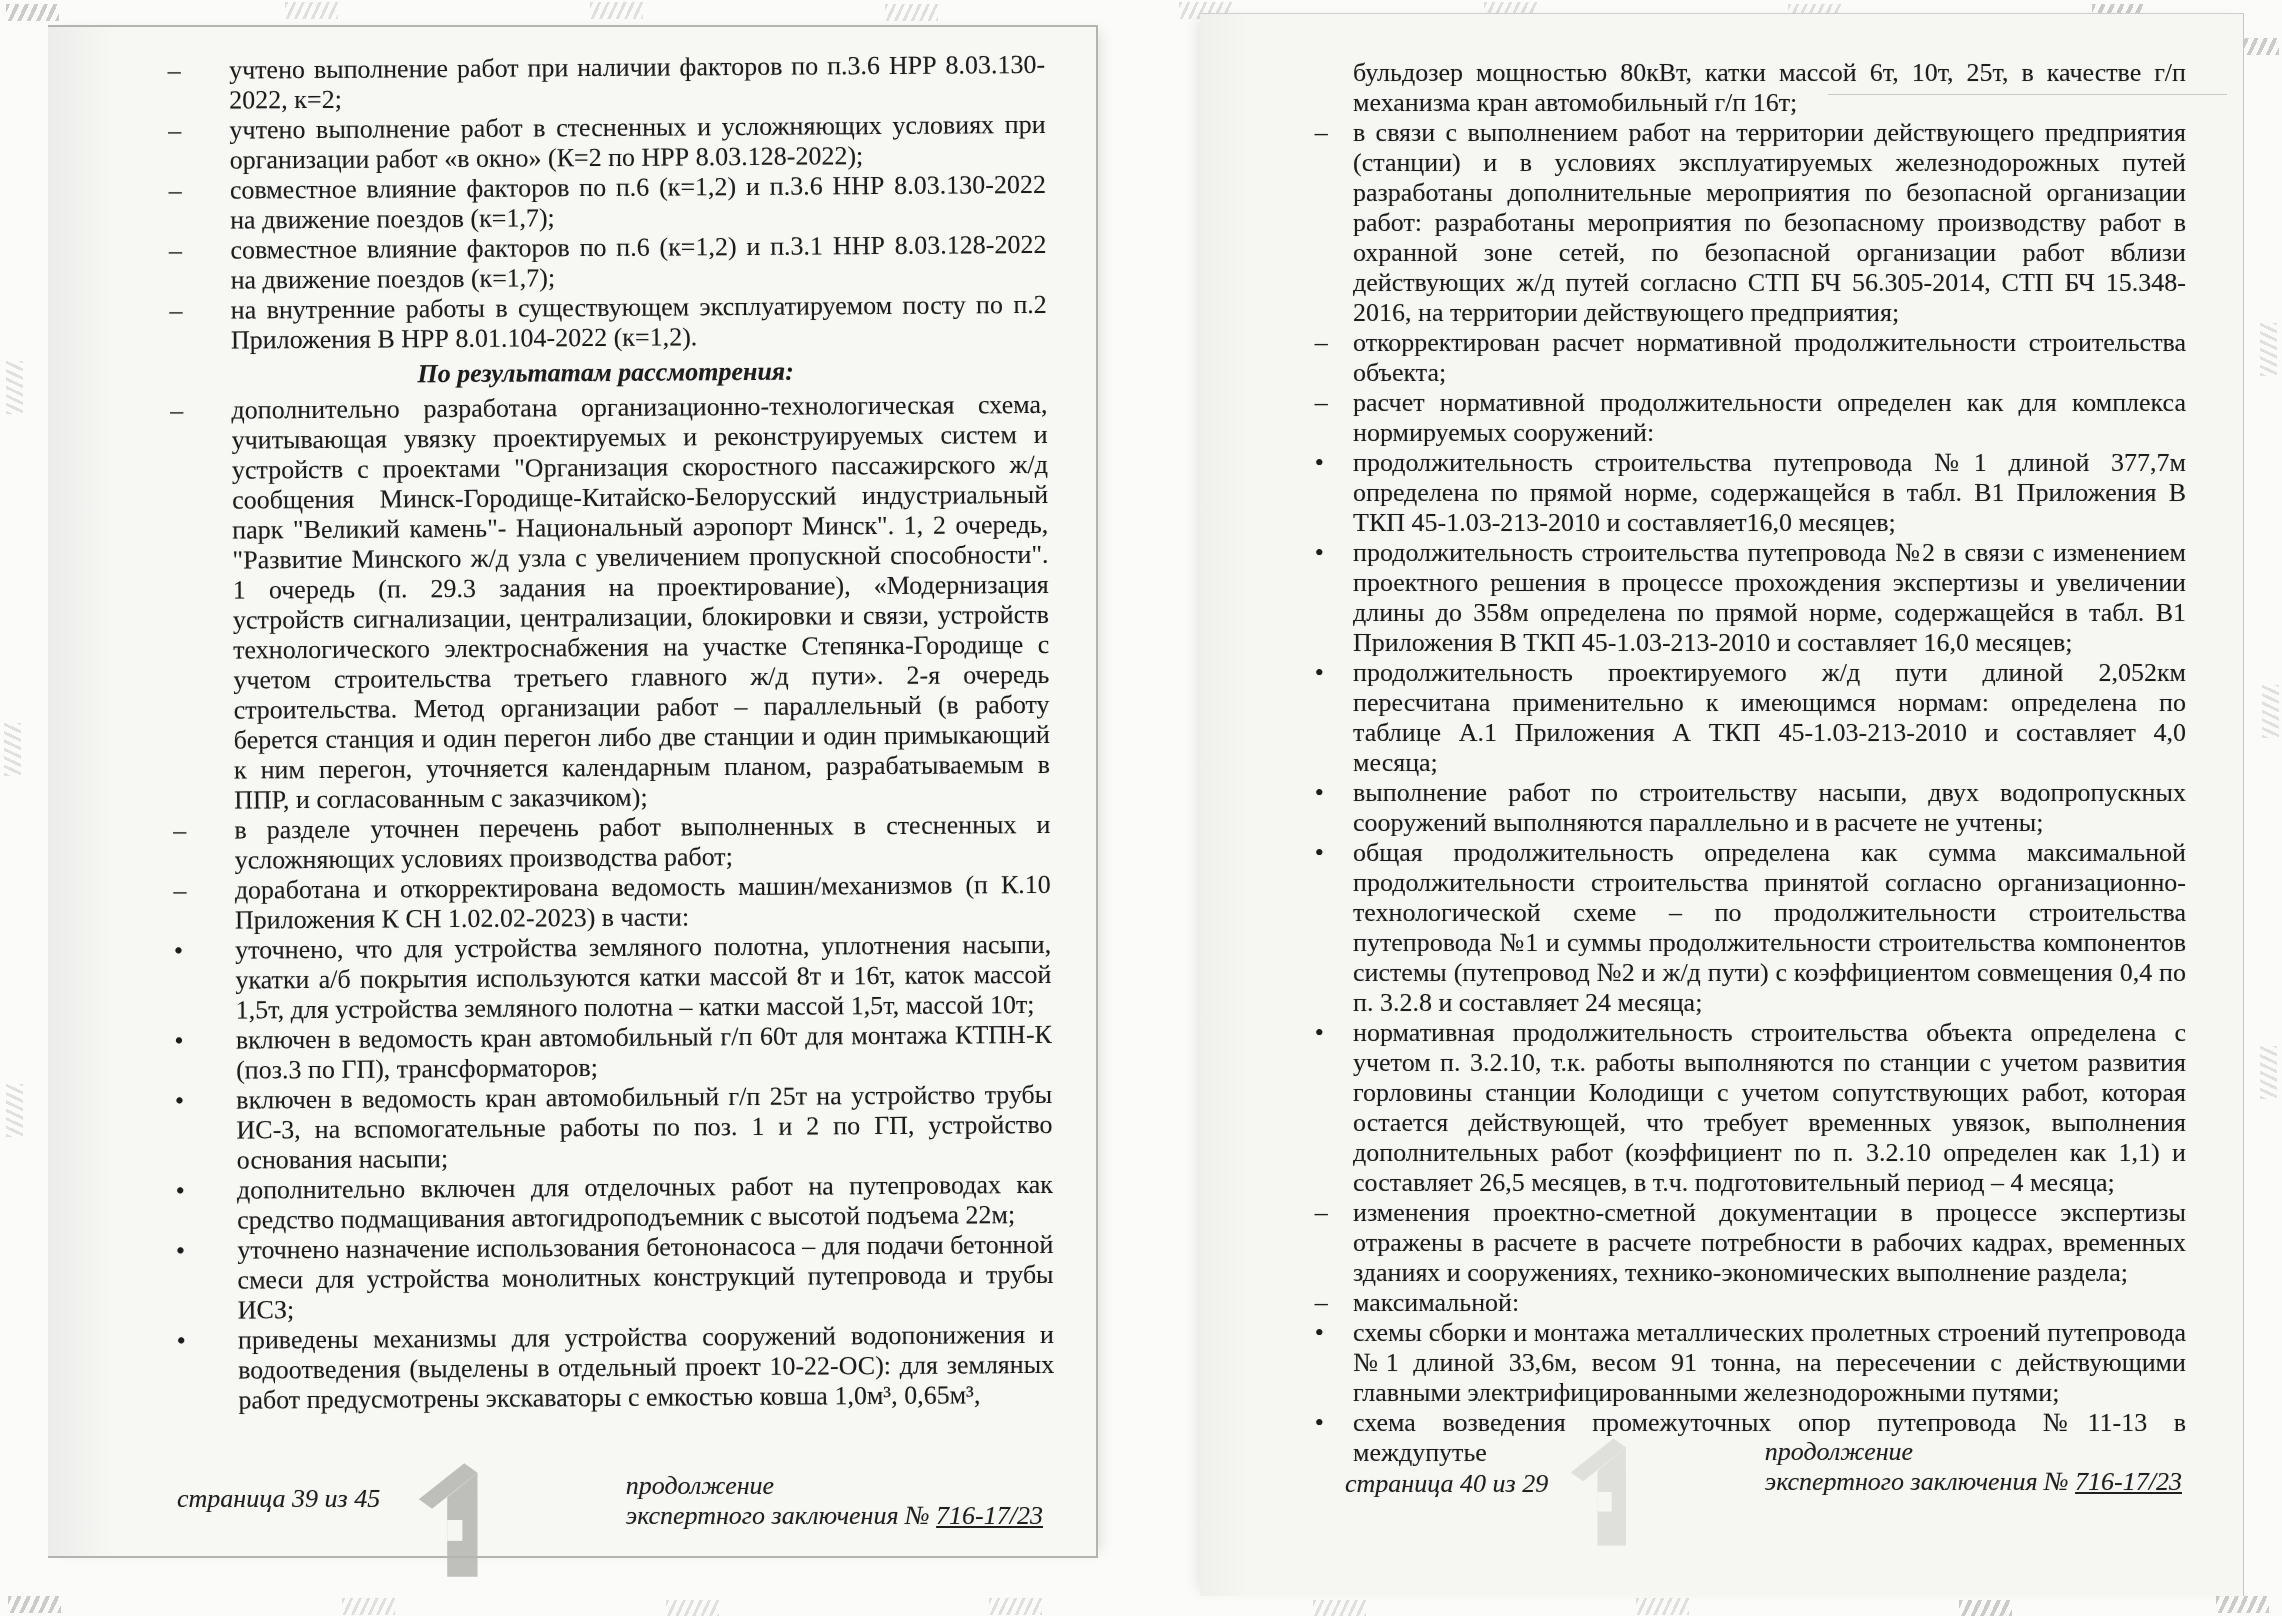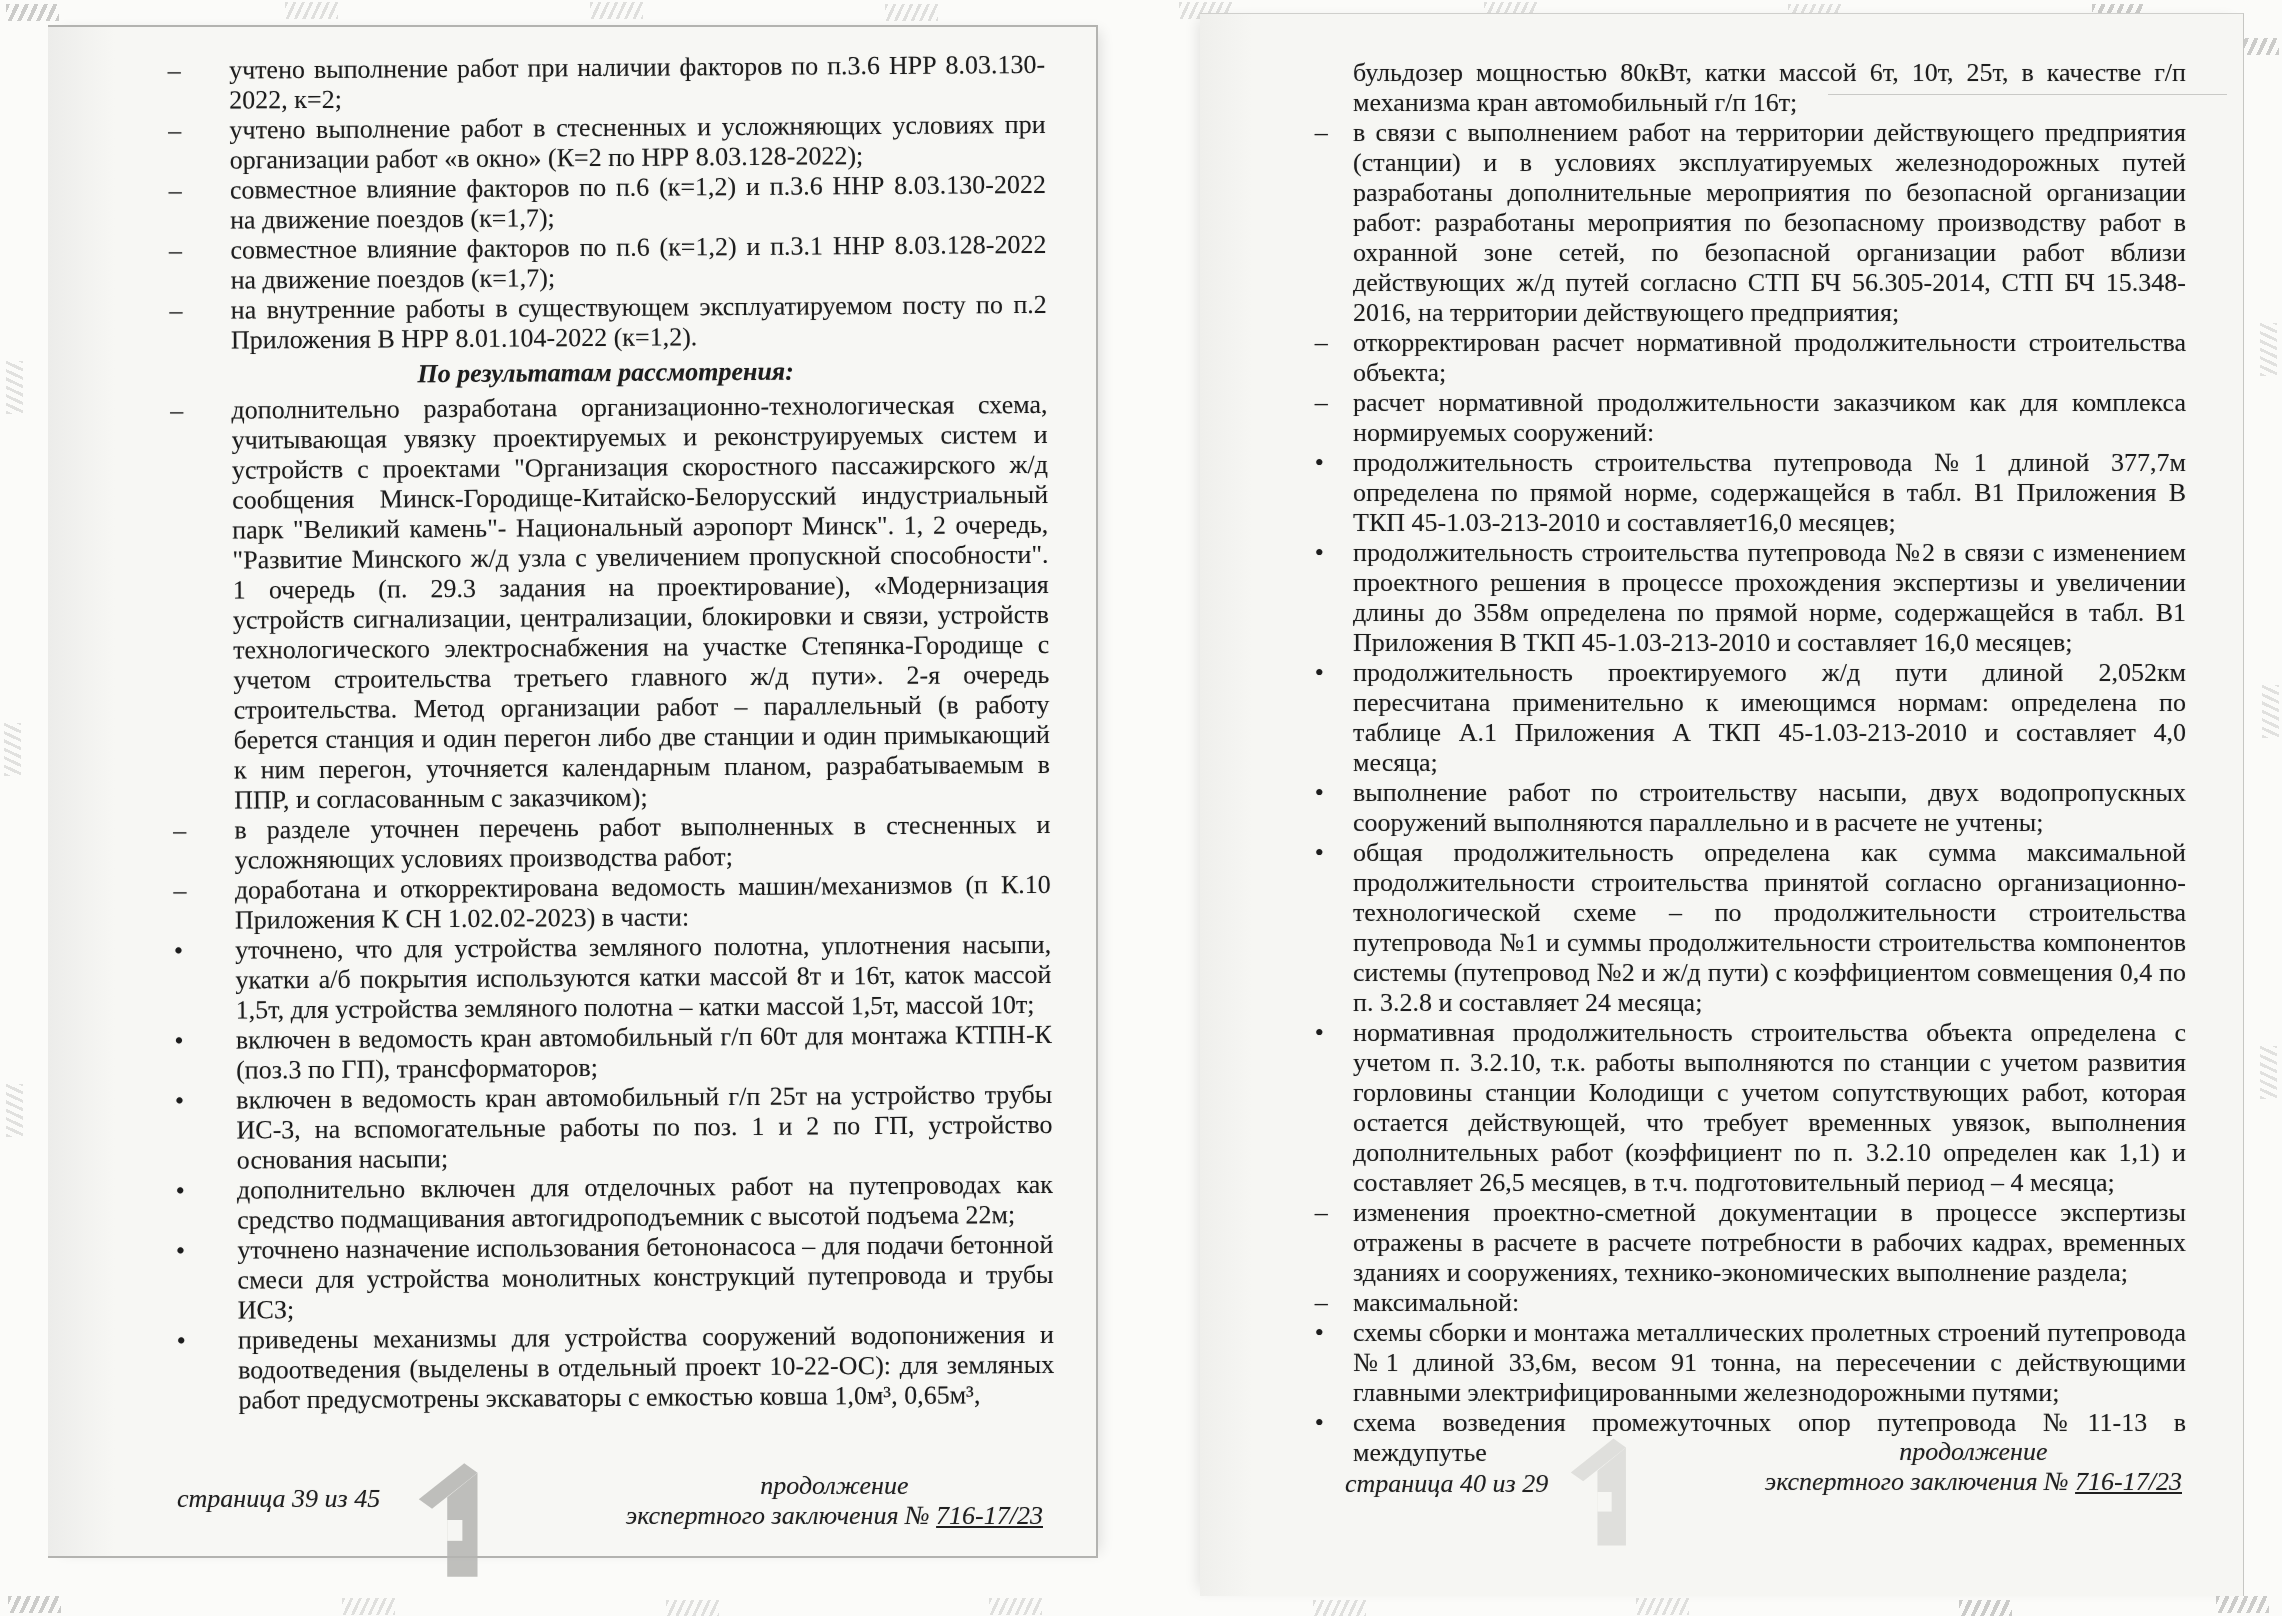--- a/index.html
+++ b/index.html
@@ -37,21 +37,21 @@
   #left-content  { left:114px; top:28.5px; width:883px; transform:rotate(-0.4deg); transform-origin:top left; }
   #right-content { left:86px;  top:44px; width:900px; line-height:30px; }
 
   .para { position:relative; }
   #left-content  .para { padding-left:67px; }
   #right-content .para { padding-left:44px;margin-left:23px; }
   .marker { position:absolute; left:5.7px; top:0; }
   .heading { font-weight:bold; font-style:italic; text-align:center; margin:4.8px 0 4.8px; padding-left:0 !important; }
 
   .footer-left  { position:absolute; font-style:italic; font-size:26px; color:#202020; text-shadow:0 0 1px rgba(25,25,25,.3); }
-  .footer-right { position:absolute; font-style:italic; font-size:26px; color:#202020; text-align:center; line-height:29.5px; text-shadow:0 0 1px rgba(25,25,25,.3); }
+  .footer-right { position:absolute; font-style:italic; font-size:26px; color:#202020; text-align:left; line-height:29.5px; text-shadow:0 0 1px rgba(25,25,25,.3); }
   .u { text-decoration:underline; }
 
   .logo { position:absolute; }
 
   
   .hole  { position:absolute; background:#262624; border-radius:6.7px; transform:rotate(-8deg); }
   
   .hole2 { position:absolute; background:#9d9d9a; border-radius:5.7px; transform:rotate(-6deg); }
   
   .brk   { position:absolute; width:27px; height:44px; border-top:2.9px solid #70706d; border-right:2.9px solid #70706d; border-radius:1.9px; }
@@ -160,21 +160,21 @@
     </div>
   </div>
 
   <div class="page" id="right-page">
     <div id="right-top-line"></div>
     <div class="page-content" id="right-content">
 
       <div class="para"><span class="marker"></span><span>бульдозер мощностью 80кВт, катки массой 6т, 10т, 25т, в качестве г/п механизма кран автомобильный г/п 16т;</span></div>
       <div class="para"><span class="marker">–</span><span>в связи с выполнением работ на территории действующего предприятия (станции) и в условиях эксплуатируемых железнодорожных путей разработаны дополнительные мероприятия по безопасной организации работ: разработаны мероприятия по безопасному производству работ в охранной зоне сетей, по безопасной организации работ вблизи действующих ж/д путей согласно СТП БЧ 56.305-2014, СТП БЧ 15.348-2016, на территории действующего предприятия;</span></div>
       <div class="para"><span class="marker">–</span><span>откорректирован расчет нормативной продолжительности строительства объекта;</span></div>
-      <div class="para"><span class="marker">–</span><span>расчет нормативной продолжительности заказчиком как для комплекса нормируемых сооружений:</span></div>
+      <div class="para"><span class="marker">–</span><span>расчет нормативной продолжительности определен как для комплекса нормируемых сооружений:</span></div>
       <div class="para"><span class="marker">•</span><span>продолжительность строительства путепровода №1 длиной 377,7м определена по прямой норме, содержащейся в табл. В1 Приложения В ТКП 45-1.03-213-2010 и составляет16,0 месяцев;</span></div>
       <div class="para"><span class="marker">•</span><span>продолжительность строительства путепровода №2 в связи с изменением проектного решения в процессе прохождения экспертизы и увеличении длины до 358м определена по прямой норме, содержащейся в табл. В1 Приложения В ТКП 45-1.03-213-2010 и составляет 16,0 месяцев;</span></div>
       <div class="para"><span class="marker">•</span><span>продолжительность проектируемого ж/д пути длиной 2,052км пересчитана применительно к имеющимся нормам: определена по таблице А.1 Приложения А ТКП 45-1.03-213-2010 и составляет 4,0 месяца;</span></div>
       <div class="para"><span class="marker">•</span><span>выполнение работ по строительству насыпи, двух водопропускных сооружений выполняются параллельно и в расчете не учтены;</span></div>
       <div class="para"><span class="marker">•</span><span>общая продолжительность определена как сумма максимальной продолжительности строительства принятой согласно организационно-технологической схеме – по продолжительности строительства путепровода №1 и суммы продолжительности строительства компонентов системы (путепровод №2 и ж/д пути) с коэффициентом совмещения 0,4 по п. 3.2.8 и составляет 24 месяца;</span></div>
       <div class="para"><span class="marker">•</span><span>нормативная продолжительность строительства объекта определена с учетом п. 3.2.10, т.к. работы выполняются по станции с учетом развития горловины станции Колодищи с учетом сопутствующих работ, которая остается действующей, что требует временных увязок, выполнения дополнительных работ (коэффициент по п. 3.2.10 определен как 1,1) и составляет 26,5 месяцев, в т.ч. подготовительный период – 4 месяца;</span></div>
       <div class="para"><span class="marker">–</span><span>изменения проектно-сметной документации в процессе экспертизы отражены в расчете в расчете потребности в рабочих кадрах, временных зданиях и сооружениях, технико-экономических выполнение раздела;</span></div>
       <div class="para"><span class="marker">–</span><span>максимальной:</span></div>
       <div class="para"><span class="marker">•</span><span>схемы сборки и монтажа металлических пролетных строений путепровода №1 длиной 33,6м, весом 91 тонна, на пересечении с действующими главными электрифицированными железнодорожными путями;</span></div>
       <div class="para"><span class="marker">•</span><span>схема возведения промежуточных опор путепровода №11-13 в междупутье</span></div>

